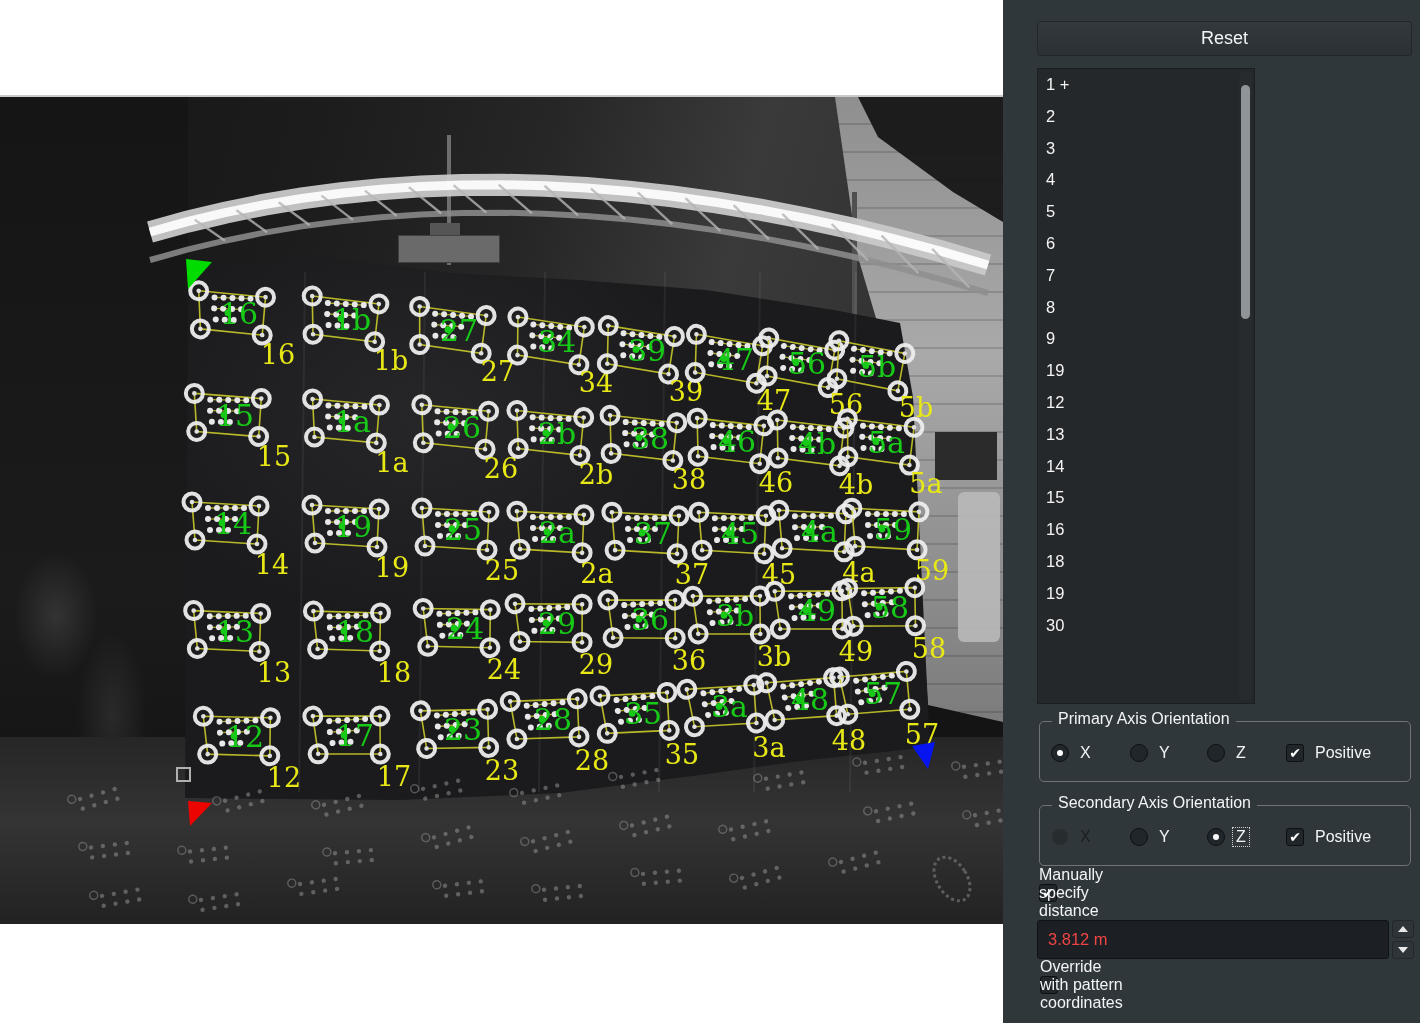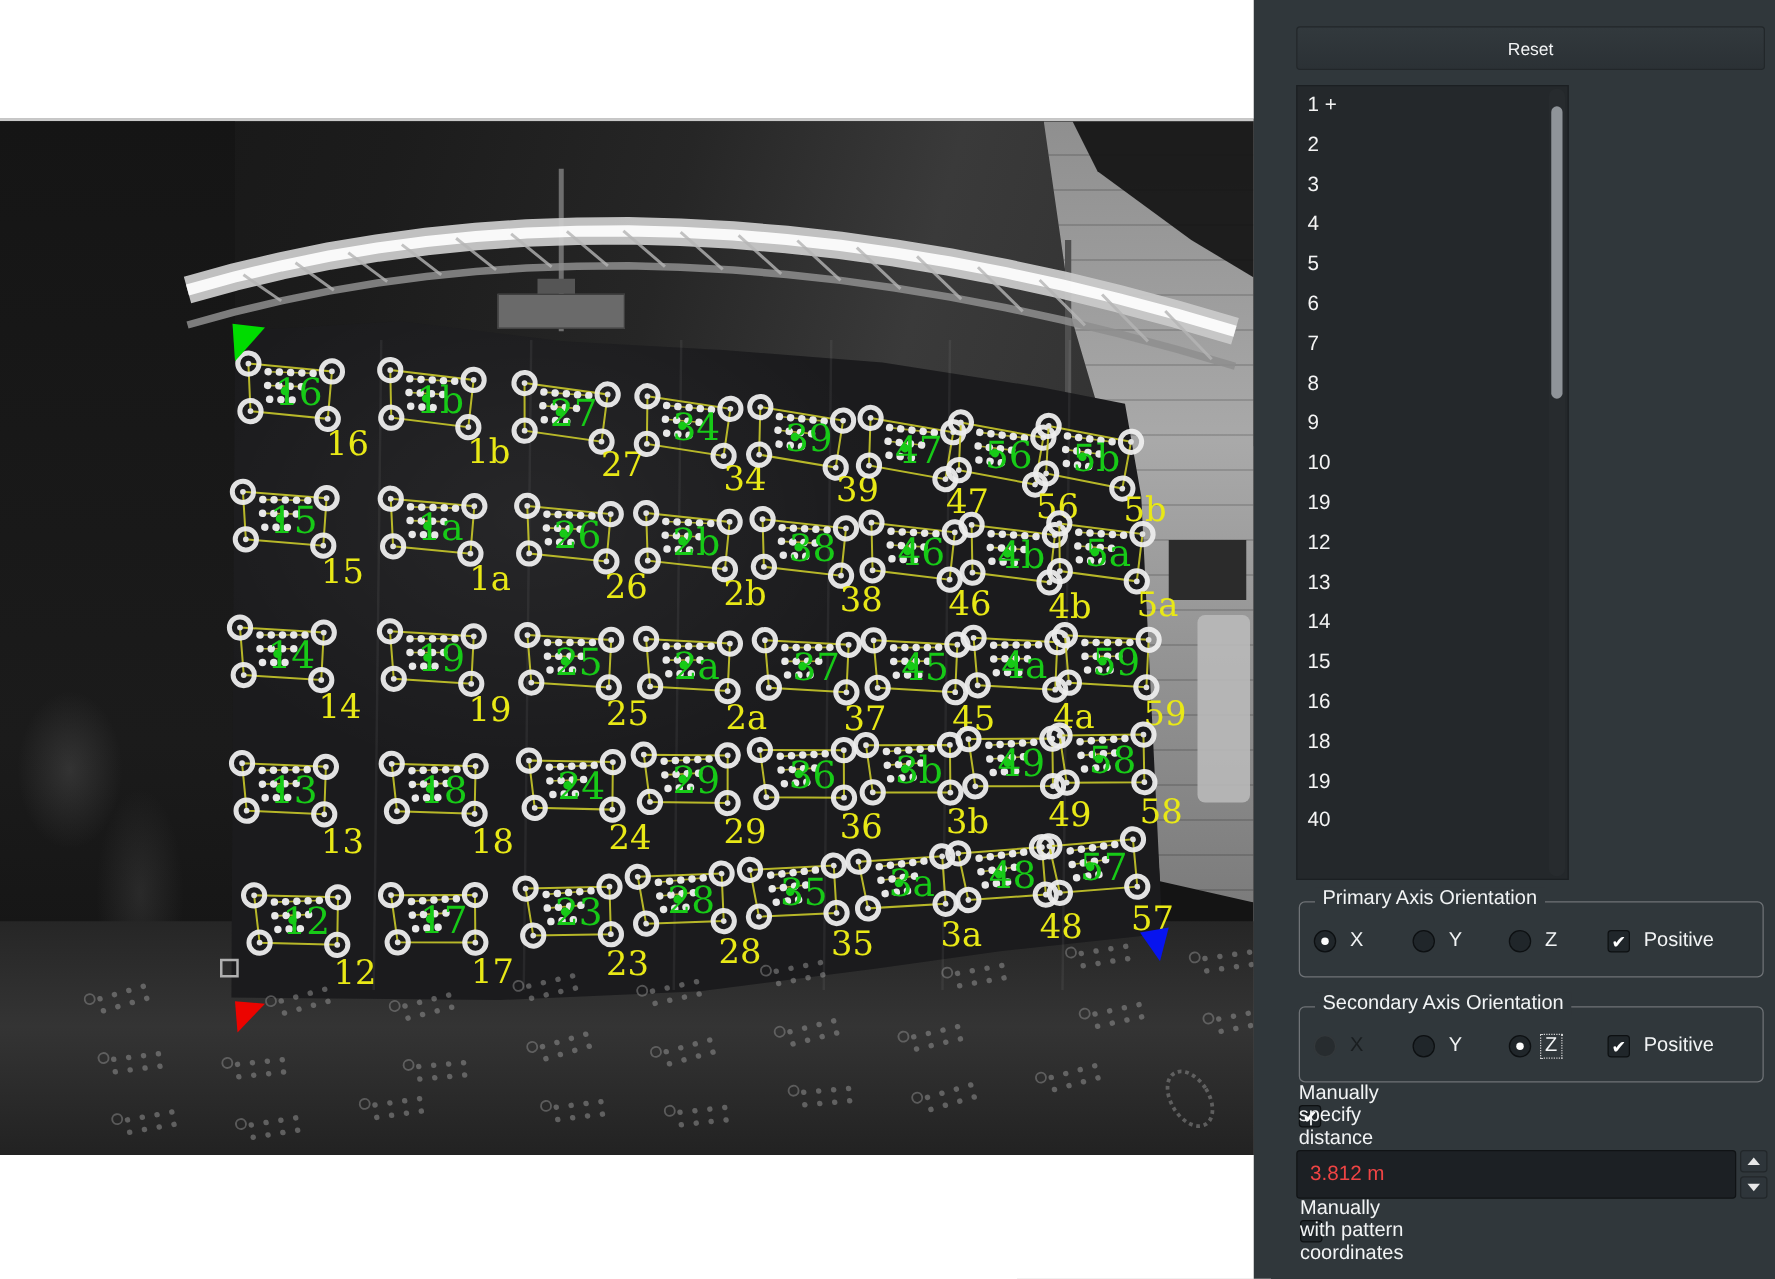--- a/index.html
+++ b/index.html
@@ -31,21 +31,21 @@
   .board{left:0;top:0;width:1003px;height:827px;background:#1b1b1d;
     clip-path:polygon(188px 168px,320px 160px,450px 176px,578px 183px,706px 193px,834px 213px,900px 226px,
                       913px 300px,930px 650px,800px 664px,700px 678px,560px 696px,400px 703px,185px 701px);}
   .board .glow{left:180px;top:150px;width:760px;height:560px;
     background:radial-gradient(420px 300px at 32% 30%,rgba(255,255,255,.05),transparent 70%);}
   svg.overlay{left:0;top:0;width:1003px;height:827px;pointer-events:none;}
   
   .panel{position:absolute;left:1003px;top:0;width:417px;height:1023px;background:#30373b;color:#f2f4f5;font-size:16px;}
   .panel *{position:absolute;box-sizing:border-box;}
   .btn-reset{left:34px;top:21px;width:375px;height:35px;border:1px solid #22272a;border-radius:3px;
-    background:linear-gradient(180deg,#32393d,#2b3135);color:#f2f4f5;font-size:14px;
+    background:linear-gradient(180deg,#32393d,#2b3135);color:#f2f4f5;font-size:18px;
     display:flex;align-items:center;justify-content:center;cursor:pointer;}
   .list{left:34px;top:68px;width:218px;height:636px;background:#24282b;border:1px solid #1b1f22;overflow:hidden;}
   .list-item{position:relative!important;display:block;height:31.8px;line-height:31.8px;padding-left:8px;font-size:16.5px;color:#f4f4f4;}
   .list-item.selected{background:#1e5c9c;}
   .sb-track{right:2px;top:2px;width:13px;height:630px;background:#272b2e;border-radius:6px;}
   .sb-thumb{left:2px;top:14px;width:9px;height:234px;background:#8f9499;border-radius:5px;}
   .group{border:1px solid #6f7377;border-radius:5px;}
   .g1{left:36px;top:721px;width:372px;height:61px;}
   .g2{left:36px;top:805px;width:372px;height:61px;text-align:right;}
   .legend{top:-12px;left:12px;background:#30373b;padding:0 6px;font-size:16px;white-space:nowrap;}
@@ -1621,30 +1621,29 @@
     <div style="position:relative;left:0;top:0;width:100%;">
         <div class="list-item">1 +</div>
         <div class="list-item">2</div>
         <div class="list-item">3</div>
         <div class="list-item">4</div>
         <div class="list-item">5</div>
         <div class="list-item">6</div>
         <div class="list-item">7</div>
         <div class="list-item">8</div>
         <div class="list-item">9</div>
-        <div class="list-item">10</div>
         <div class="list-item">19</div>
         <div class="list-item">12</div>
         <div class="list-item">13</div>
         <div class="list-item">14</div>
         <div class="list-item">15</div>
         <div class="list-item">16</div>
         <div class="list-item">18</div>
         <div class="list-item">19</div>
-        <div class="list-item">40</div>
+        <div class="list-item">30</div>
       </div>
     <div class="sb-track">
       <div class="sb-thumb"></div>
     </div>
   </div>
 
   <div class="group g1">
     <span class="legend">Primary Axis Orientation</span>
   <span class="opt" style="left: 11px;">
         <span class="radio sel"></span>
@@ -1694,15 +1693,15 @@
     <div class="spin-btn spin-up">
         <span class="tri-up"></span>
       </div>
     <div class="spin-btn spin-dn">
         <span class="tri-dn"></span>
       </div>
   </div>
 
   <div class="cbrow" style="left:37px;top:976px;">
     <span class="check"></span>
-    <span class="olabel">Manually with pattern coordinates</span>
+    <span class="olabel">Override with pattern coordinates</span>
   </div>
 </div>
 
 </body></html>

